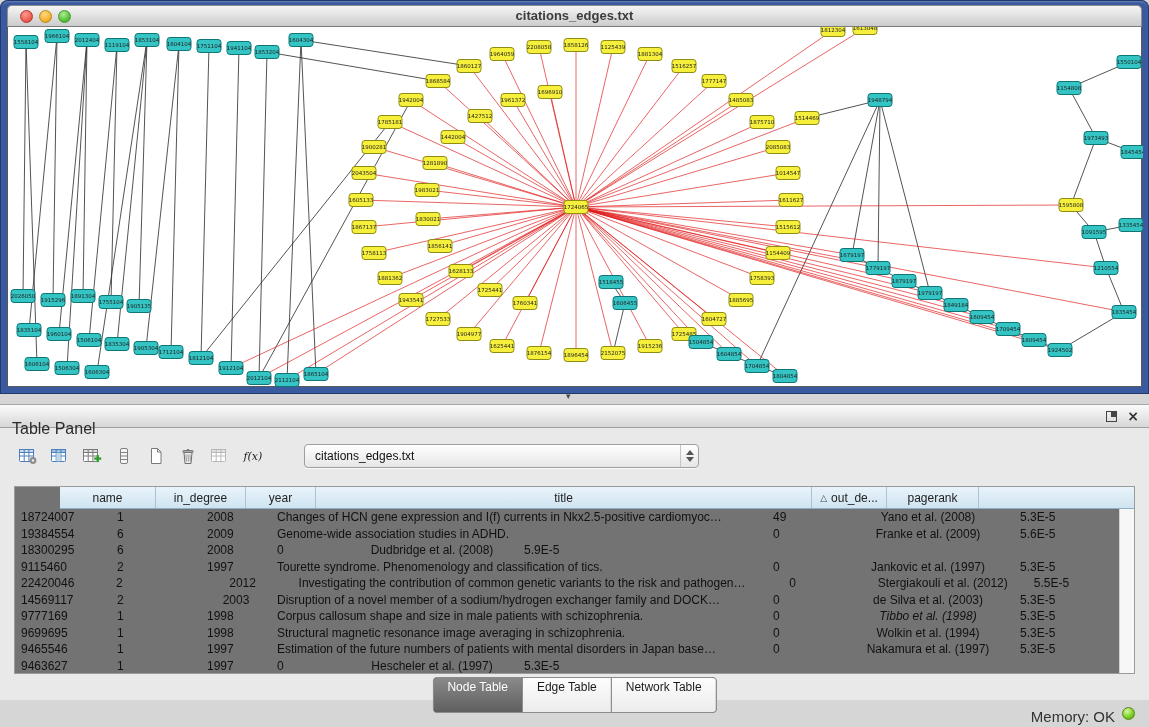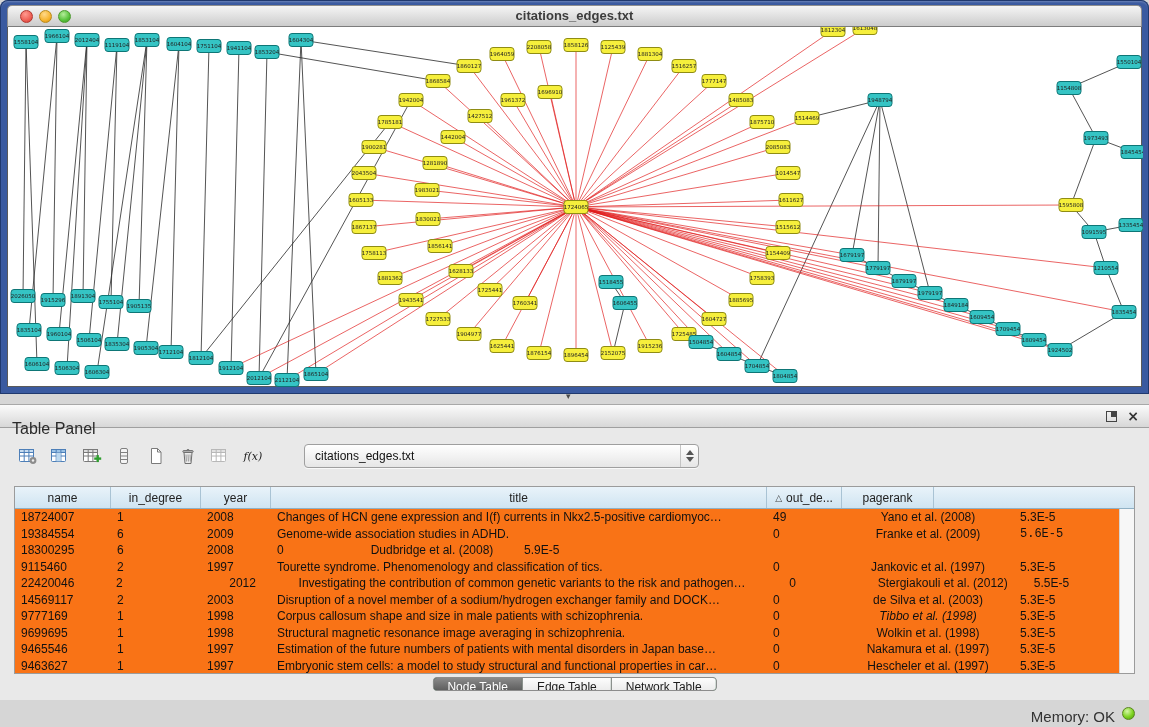--- a/index.html
+++ b/index.html
@@ -42,34 +42,34 @@
   .dropdown { margin-left:34px; width:395px; height:24px; background:linear-gradient(#ffffff,#e6e6e6);
     border:1px solid #9f9f9f; border-radius:4px; display:flex; align-items:center;
     box-shadow:0 1px 0 rgba(255,255,255,.7); position:relative; }
   .dropdown .val { flex:1; font-size:12px; color:#111; padding-left:10px; }
   .dd-arrows { width:18px; height:100%; display:flex; flex-direction:column; align-items:center; justify-content:center;
     gap:2px; border-left:1px solid #c4c4c4; }
   .dd-arrows i { width:0; height:0; border-left:4px solid transparent; border-right:4px solid transparent; display:block; }
   .dd-arrows .up { border-bottom:5px solid #555; }
   .dd-arrows .dn { border-top:5px solid #555; }
 
-  .tbl { position:absolute; left:14px; top:81px; width:1121px; height:188px; background:#f97316;
-    border:1px solid #9b9b9b; }
+  .tbl { position:absolute; left:14px; top:81px; width:1121px; height:188px; background:#737373;
+    border:1px solid #9b9b9b;padding-left:45px; }
   .thead { display:flex; height:22px; background:linear-gradient(#e9f3fa,#cfe4f1); border-bottom:1px solid #8fb0c4; }
   .th { height:100%; display:flex; align-items:center; justify-content:center; font-size:12px; color:#222;
     border-right:1px solid #a9c3d4; gap:4px; overflow:hidden; white-space:nowrap; }
   .th .sort { font-size:9px; color:#444; font-family:"DejaVu Sans",sans-serif; }
   .th.filler { flex:1; border-right:none; }
   .rows { position:absolute; left:0; top:22px; right:15px; bottom:0; overflow:hidden; }
   .tr { display:flex; height:16.5px; align-items:center; }
   .td { font-size:12px; color:#111; white-space:nowrap; overflow:hidden; padding:0 6px; }
   .td.c { text-align:center; }
   .vscroll { position:absolute; right:0; top:22px; bottom:0; width:15px; background:#f7f7f7; border-left:1px solid #d4d4d4; }
 
-  .tabs { position:absolute; top:272px; left:50%; transform:translateX(-50%); display:flex; height:14px;
+  .tabs { position:absolute; top:272px; left:50%; transform:translateX(-50%); display:flex; height:36px;
     border:1px solid #8c8c8c; border-radius:4px; overflow:hidden; background:#14532d; }
   .tab { font-size:12px; line-height:18px; padding:0 14px; color:#1c1c1c; border-right:1px solid #8c8c8c;
     background:linear-gradient(#fdfdfd,#ececec); white-space:nowrap; }
   .tab:last-child { border-right:none; }
   .tab.sel { background:linear-gradient(#8a8a8a,#5f5f5f); color:#fff; }
 
   
   .statusbar { position:absolute; left:0; top:700px; width:1149px; height:27px; }
   .mem-label { position:absolute; right:34px; top:8px; font-size:15px; color:#333; }
   .mem-dot { position:absolute; right:14px; top:7px; width:13px; height:13px; border-radius:50%;
@@ -769,21 +769,21 @@
           <div class="td c" style="width: 172px;">Yano et al. (2008)</div>
           <div class="td" style="width: 92px;">5.3E-5</div>
         </div>
         <div class="tr">
           <div class="td" style="width: 96px;">19384554</div>
           <div class="td" style="width: 90px;">6</div>
           <div class="td" style="width: 70px;">2009</div>
           <div class="td" style="width: 496px;">Genome-wide association studies in ADHD.</div>
           <div class="td" style="width: 75px;">0</div>
           <div class="td c" style="width: 172px;">Franke et al. (2009)</div>
-          <div class="td" style="width: 92px; font-family: Liberation Mono, monospace;">5.6E-5</div>
+          <div class="td" style="width: 92px;">5.6E-5</div>
         </div>
         <div class="tr">
           <div class="td" style="width: 96px;">18300295</div>
           <div class="td" style="width: 90px;">6</div>
           <div class="td" style="width: 70px;">2008</div>
           <div class="td" style="width: 75px;">0</div>
           <div class="td c" style="width: 172px;">Dudbridge et al. (2008)</div>
           <div class="td" style="width: 92px;">5.9E-5</div>
         </div>
         <div class="tr">
@@ -800,58 +800,57 @@
           <div class="td" style="width: 90px;">2</div>
           <div class="td" style="width: 70px; margin-left: 24px;">2012</div>
           <div class="td" style="width: 496px;">Investigating the contribution of common genetic variants to the risk and pathogen…</div>
           <div class="td" style="width: 75px;">0</div>
           <div class="td c" style="width: 172px;">Stergiakouli et al. (2012)</div>
           <div class="td" style="width: 92px;">5.5E-5</div>
         </div>
         <div class="tr">
           <div class="td" style="width: 96px;">14569117</div>
           <div class="td" style="width: 90px;">2</div>
-          <div class="td" style="width: 70px;">2003</div>
+          <div class="td" style="width: 70px; text-align: center;">2003</div>
           <div class="td" style="width: 496px;">Disruption of a novel member of a sodium/hydrogen exchanger family and DOCK…</div>
           <div class="td" style="width: 75px;">0</div>
           <div class="td c" style="width: 172px;">de Silva et al. (2003)</div>
           <div class="td" style="width: 92px;">5.3E-5</div>
         </div>
         <div class="tr">
           <div class="td" style="width: 96px;">9777169</div>
           <div class="td" style="width: 90px;">1</div>
           <div class="td" style="width: 70px;">1998</div>
           <div class="td" style="width: 496px;">Corpus callosum shape and size in male patients with schizophrenia.</div>
           <div class="td" style="width: 75px;">0</div>
           <div class="td c" style="width: 172px; font-style: italic;">Tibbo et al. (1998)</div>
           <div class="td" style="width: 92px;">5.3E-5</div>
         </div>
         <div class="tr">
           <div class="td" style="width: 96px;">9699695</div>
           <div class="td" style="width: 90px;">1</div>
           <div class="td" style="width: 70px;">1998</div>
           <div class="td" style="width: 496px;">Structural magnetic resonance image averaging in schizophrenia.</div>
           <div class="td" style="width: 75px;">0</div>
-          <div class="td c" style="width: 172px;">Wolkin et al. (1998)</div>
+          <div class="td c" style="width: 172px;">Wolkin et al. (1994)</div>
           <div class="td" style="width: 92px;">5.3E-5</div>
         </div>
         <div class="tr">
           <div class="td" style="width: 96px;">9465546</div>
           <div class="td" style="width: 90px;">1</div>
           <div class="td" style="width: 70px;">1997</div>
           <div class="td" style="width: 496px;">Estimation of the future numbers of patients with mental disorders in Japan base…</div>
           <div class="td" style="width: 75px;">0</div>
           <div class="td c" style="width: 172px;">Nakamura et al. (1997)</div>
           <div class="td" style="width: 92px;">5.3E-5</div>
         </div>
         <div class="tr">
           <div class="td" style="width: 96px;">9463627</div>
           <div class="td" style="width: 90px;">1</div>
           <div class="td" style="width: 70px;">1997</div>
-          <div class="td" style="width: 496px;">Embryonic stem cells: a model to study structural and functional properties in car…</div>
           <div class="td" style="width: 75px;">0</div>
           <div class="td c" style="width: 172px;">Hescheler et al. (1997)</div>
           <div class="td" style="width: 92px;">5.3E-5</div>
         </div>
       </div>
     <div class="vscroll"></div>
   </div>
 
   <div class="tabs" id="tabs">
       <div class="tab sel">Node Table</div>

